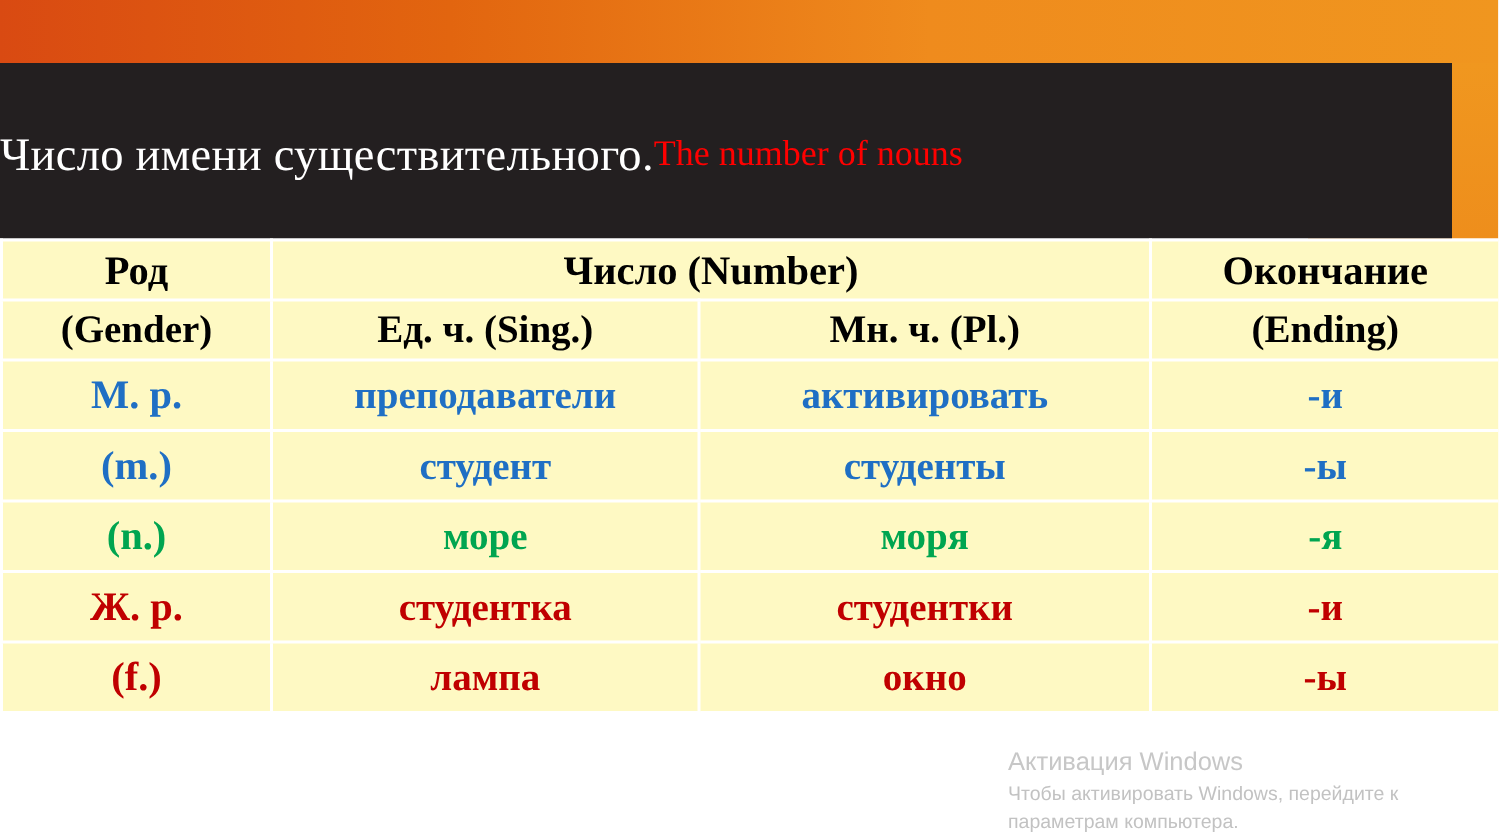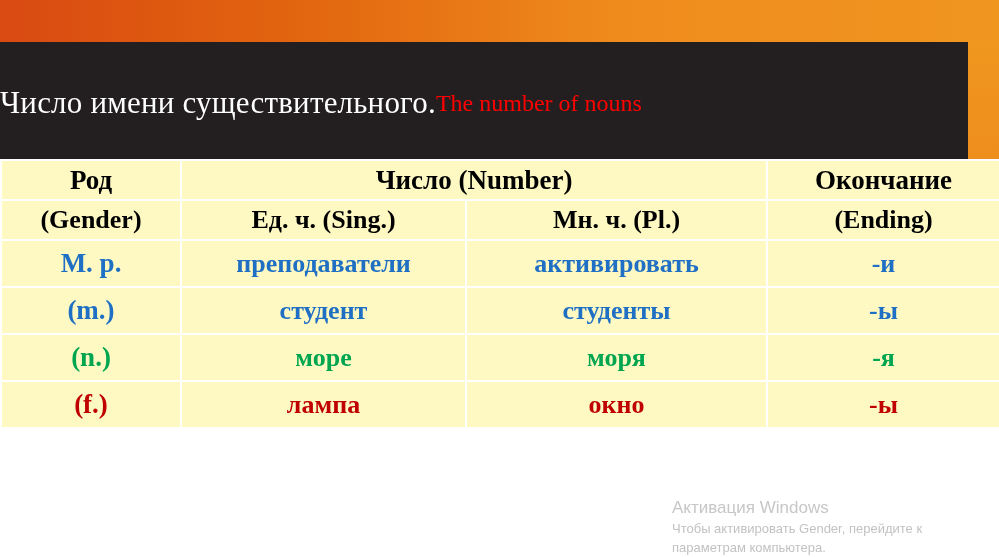--- a/index.html
+++ b/index.html
@@ -162,27 +162,33 @@
         <td class="body-cell word-cell blue">студенты</td>
         <td class="body-cell end-cell blue">-ы</td>
       </tr>
       <tr>
         <td class="body-cell gender-cell green">(n.)</td>
         <td class="body-cell word-cell green">море</td>
         <td class="body-cell word-cell green">моря</td>
         <td class="body-cell end-cell green">-я</td>
       </tr>
       <tr>
+        <td class="body-cell gender-cell red">Ж. р.</td>
+        <td class="body-cell word-cell red">студентка</td>
+        <td class="body-cell word-cell red">студентки</td>
+        <td class="body-cell end-cell red">-и</td>
+      </tr>
+      <tr>
         <td class="body-cell gender-cell red">(f.)</td>
         <td class="body-cell word-cell red">лампа</td>
         <td class="body-cell word-cell red">окно</td>
         <td class="body-cell end-cell red">-ы</td>
       </tr>
     </tbody>
   </table>
 
   <div class="watermark">
     <div class="wm-title">Активация Windows</div>
-    <div class="wm-sub">Чтобы активировать Gender, перейдите к</div>
+    <div class="wm-sub">Чтобы активировать Windows, перейдите к</div>
     <div class="wm-sub">параметрам компьютера.</div>
   </div>
 
 </div>
 
 </body></html>

